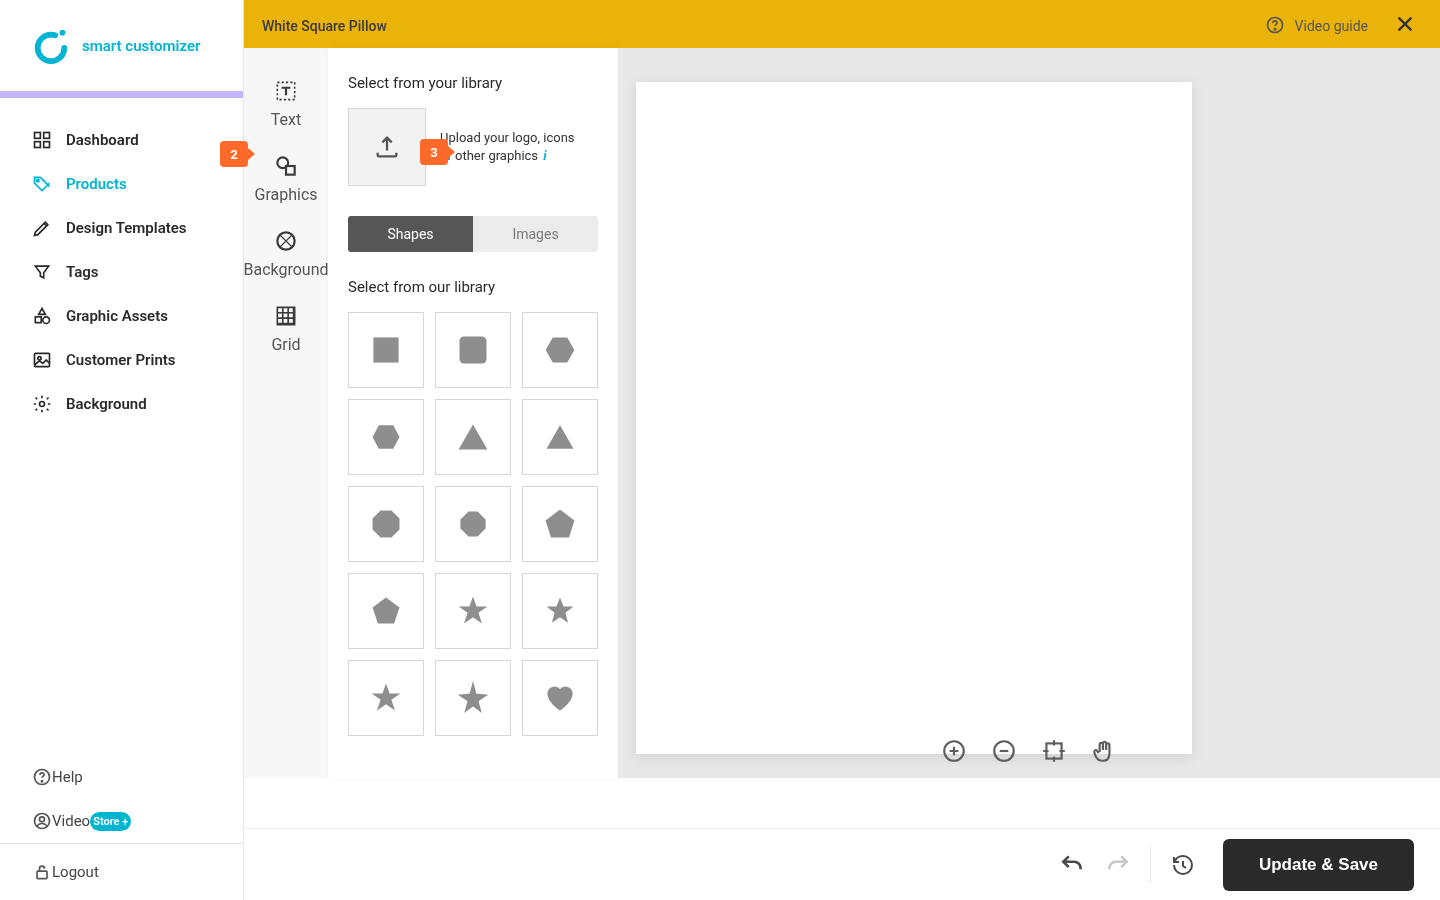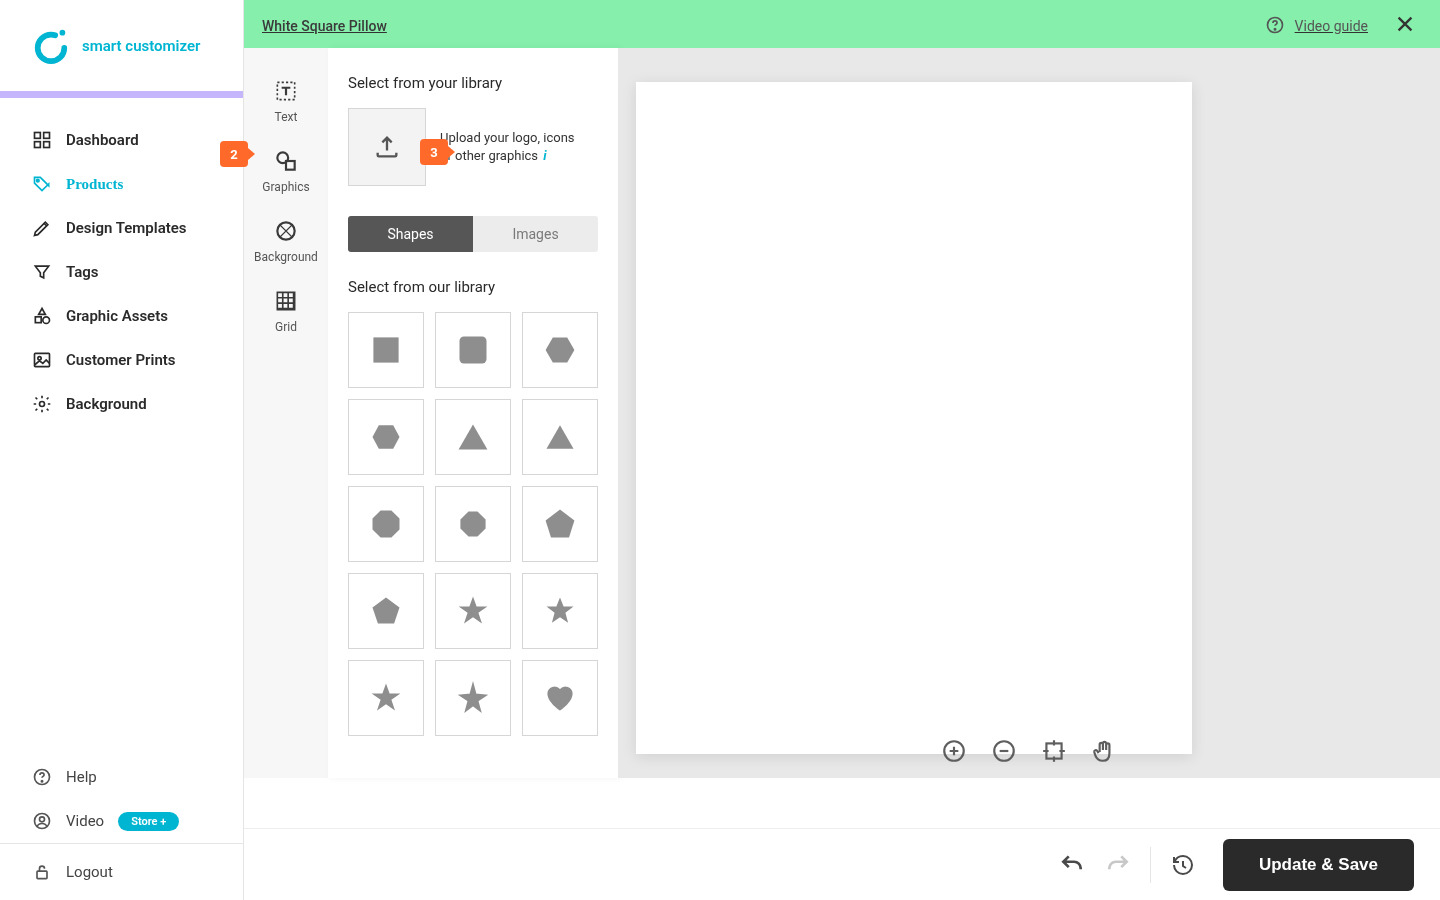--- a/index.html
+++ b/index.html
@@ -5,43 +5,43 @@
 * { margin: 0; padding: 0; box-sizing: border-box; }
 body { font-family: -apple-system, BlinkMacSystemFont, "Segoe UI", Roboto, sans-serif; width: 1440px; height: 900px; overflow: hidden; background: #fff; color: #333; }
 
 
 .sidebar { position: absolute; left: 0; top: 0; width: 244px; height: 900px; border-right: 1px solid #e5e5e5; background: #fff; display: flex; flex-direction: column; }
 .sidebar-header { height: 98px; display: flex; align-items: center; padding-left: 32px; border-bottom: 7px solid #c4b5fd; gap: 12px; }
 .logo-circle { width: 38px; height: 38px; position: relative; }
 .logo-text { color: #00b5d1; font-size: 15px; font-weight: 600; }
 .sidebar-nav { padding-top: 20px; flex: 1; }
 .nav-item { display: flex; align-items: center; height: 44px; padding-left: 32px; gap: 14px; cursor: pointer; font-size: 15px; font-weight: 600; color: #2a2a2a; }
-.nav-item.active { color: #00b5d1; font-family: Liberation Serif, serif; }
+.nav-item.active { color: #00b5d1; }
 .nav-item .icon { width: 20px; height: 20px; display: flex; align-items: center; justify-content: center; }
 .nav-item .icon svg { width: 20px; height: 20px; }
 .nav-item.active .icon { color: #00b5d1; }
 .nav-item:not(.active) .icon { color: #2a2a2a; }
 .sidebar-footer { padding-bottom: 0; }
-.footer-item { display: flex; align-items: center; height: 44px; padding-left: 32px; gap: 14px; cursor: pointer; font-size: 15px; color: #444; }
+.footer-item { display: flex; align-items: center; height: 44px; padding-left: 32px; cursor: pointer; font-size: 15px; color: #444; }
 .footer-item .icon { width: 20px; height: 20px; display: flex; align-items: center; justify-content: center; color: #555; }
-.plan-badge { background: #00b5d1; color: #fff; font-size: 11px; font-weight: 600; padding: 3px 13px; border-radius: 11px; }
+.plan-badge { background: #00b5d1; color: #fff; font-size: 11px; font-weight: 600; padding: 3px 3px; border-radius: 11px; }
 .footer-divider { height: 1px; background: #e5e5e5; margin-right: 0; }
 
 
-.topbar { position: absolute; left: 244px; top: 0; right: 0; height: 48px; display: flex; align-items: center; padding: 4px 24px 0 18px; justify-content: space-between; background: #86efac; text-decoration: underline; }
+.topbar { position: absolute; left: 244px; top: 0; right: 0; height: 48px; display: flex; align-items: center; padding: 4px 24px 0 18px; justify-content: space-between; background: #eab308; }
 .topbar-title { font-size: 14px; color: #3a3a3a; font-weight: 500; }
 .topbar-right { display: flex; align-items: center; gap: 26px; justify-content: flex-end; }
 .video-guide { display: flex; align-items: center; gap: 10px; color: #555; font-size: 14px; cursor: pointer; }
 .close-btn { cursor: pointer; }
 
 
 .tools-rail { position: absolute; left: 244px; top: 48px; width: 84px; height: 730px; background: #f7f7f7; padding-top: 26px; display: flex; flex-direction: column; align-items: center; gap: 16px; }
 .tool-item { display: flex; flex-direction: column; align-items: center; gap: 6px; cursor: pointer; width: 100%; padding: 4px 0; }
 .tool-item .tool-icon { width: 26px; height: 26px; color: #3a3a3a; display: flex; align-items: center; justify-content: center; }
-.tool-item .tool-label { font-size: 12px; color: #555; }
+.tool-item .tool-label { font-size: 16px; color: #555; }
 
 
 .graphics-panel { position: absolute; left: 328px; top: 48px; width: 290px; height: 730px; background: #fff; box-shadow: 3px 0 8px rgba(0,0,0,0.05); padding: 26px 20px 0 20px; overflow: hidden; }
 .panel-heading { font-size: 15px; color: #2a2a2a; margin-bottom: 16px; }
 .upload-row { display: flex; align-items: center; gap: 14px; margin-bottom: 30px; position: relative; }
 .upload-box { width: 78px; height: 78px; border: 1px solid #d6d6d6; background: #f3f3f3; display: flex; align-items: center; justify-content: center; cursor: pointer; }
 .upload-text { font-size: 13px; color: #333; line-height: 1.35; }
 .upload-text .info-i { color: #00b5d1; font-style: italic; font-weight: 700; margin-left: 2px; }
 .toggle { display: flex; width: 250px; height: 36px; border-radius: 3px; overflow: hidden; margin-bottom: 26px; text-align: right; }
 .toggle-btn { flex: 1; display: flex; align-items: center; justify-content: center; font-size: 14px; cursor: pointer; }

